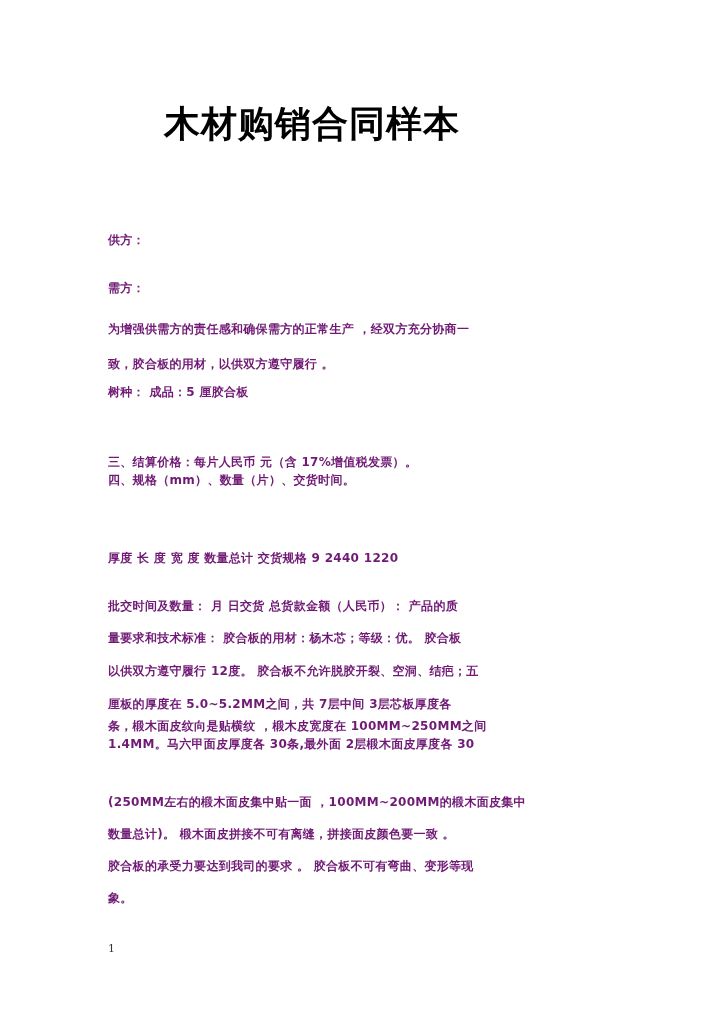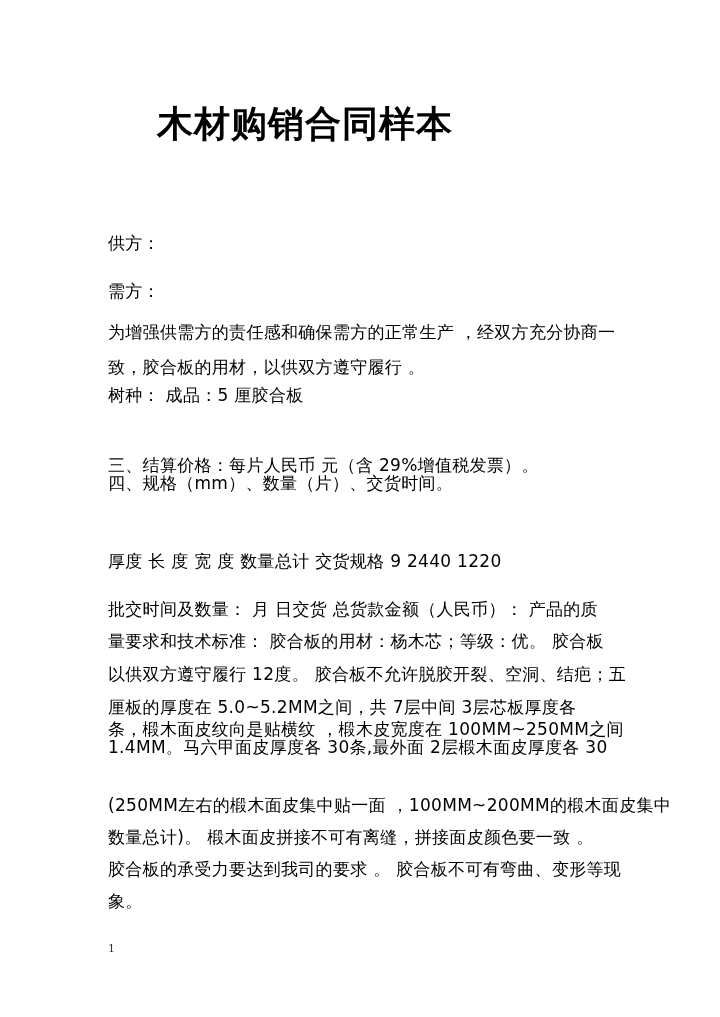--- a/index.html
+++ b/index.html
@@ -1,34 +1,34 @@
 <!DOCTYPE html>
 <html><head>
   <meta charset="utf-8">
   <style>
     html, body { margin: 0; padding: 0; background: #ffffff; }
     body { width: 720px; height: 1017px; position: relative; overflow: hidden;
            font-family: "DejaVu Sans", "Liberation Sans", sans-serif; color: #111; }
-    .title { position: absolute; top: 100px; left: 9px; width: 592px; text-align: center;
+    .title { position: absolute; top: 100px; left: 16px; width: 592px; text-align: center;
              font-size: 36px; font-weight: bold; letter-spacing: 1px; color: #000; }
-    .line { position: absolute; left: 108px; font-size: 17px; white-space: nowrap; color: #000000; letter-spacing: 0.3px; }
+    .line { position: absolute; left: 108px; font-size: 12px; white-space: nowrap; color: #701a75; letter-spacing: 0.3px; font-weight: bold; }
     .pagenum { position: absolute; left: 108px; top: 942px; font-size: 11px; font-family: "DejaVu Serif", serif; color: #333; }
   </style>
 </head>
 <body>
 
 <div>
   <div class="title">木材购销合同样本</div>
 
   <div class="line" style="top:232px">供方：</div>
   <div class="line" style="top:280px">需方：</div>
   <div class="line" style="top:321px">为增强供需方的责任感和确保需方的正常生产 ，经双方充分协商一</div>
   <div class="line" style="top:356px">致，胶合板的用材，以供双方遵守履行 。</div>
   <div class="line" style="top:384px">树种：  成品：5 厘胶合板</div>
-  <div class="line" style="top:454px">三、结算价格：每片人民币  元（含 29%增值税发票）。</div>
+  <div class="line" style="top:454px">三、结算价格：每片人民币  元（含 17%增值税发票）。</div>
   <div class="line" style="top:472px">四、规格（mm）、数量（片）、交货时间。</div>
   <div class="line" style="top:550px">厚度 长 度 宽 度 数量总计 交货规格 9 2440 1220</div>
   <div class="line" style="top:598px">批交时间及数量：  月 日交货 总货款金额（人民币）： 产品的质</div>
   <div class="line" style="top:630px">量要求和技术标准： 胶合板的用材：杨木芯；等级：优。 胶合板</div>
   <div class="line" style="top:663px">以供双方遵守履行 12度。 胶合板不允许脱胶开裂、空洞、结疤；五</div>
   <div class="line" style="top:696px">厘板的厚度在 5.0~5.2MM之间，共 7层中间 3层芯板厚度各</div>
   <div class="line" style="top:736px">1.4MM。马六甲面皮厚度各 30条,最外面 2层椴木面皮厚度各 30</div>
   <div class="line" style="top:718px">条，椴木面皮纹向是贴横纹 ，椴木皮宽度在 100MM~250MM之间</div>
   <div class="line" style="top:794px">(250MM左右的椴木面皮集中贴一面 ，100MM~200MM的椴木面皮集中</div>
   <div class="line" style="top:826px">数量总计)。 椴木面皮拼接不可有离缝，拼接面皮颜色要一致 。</div>

